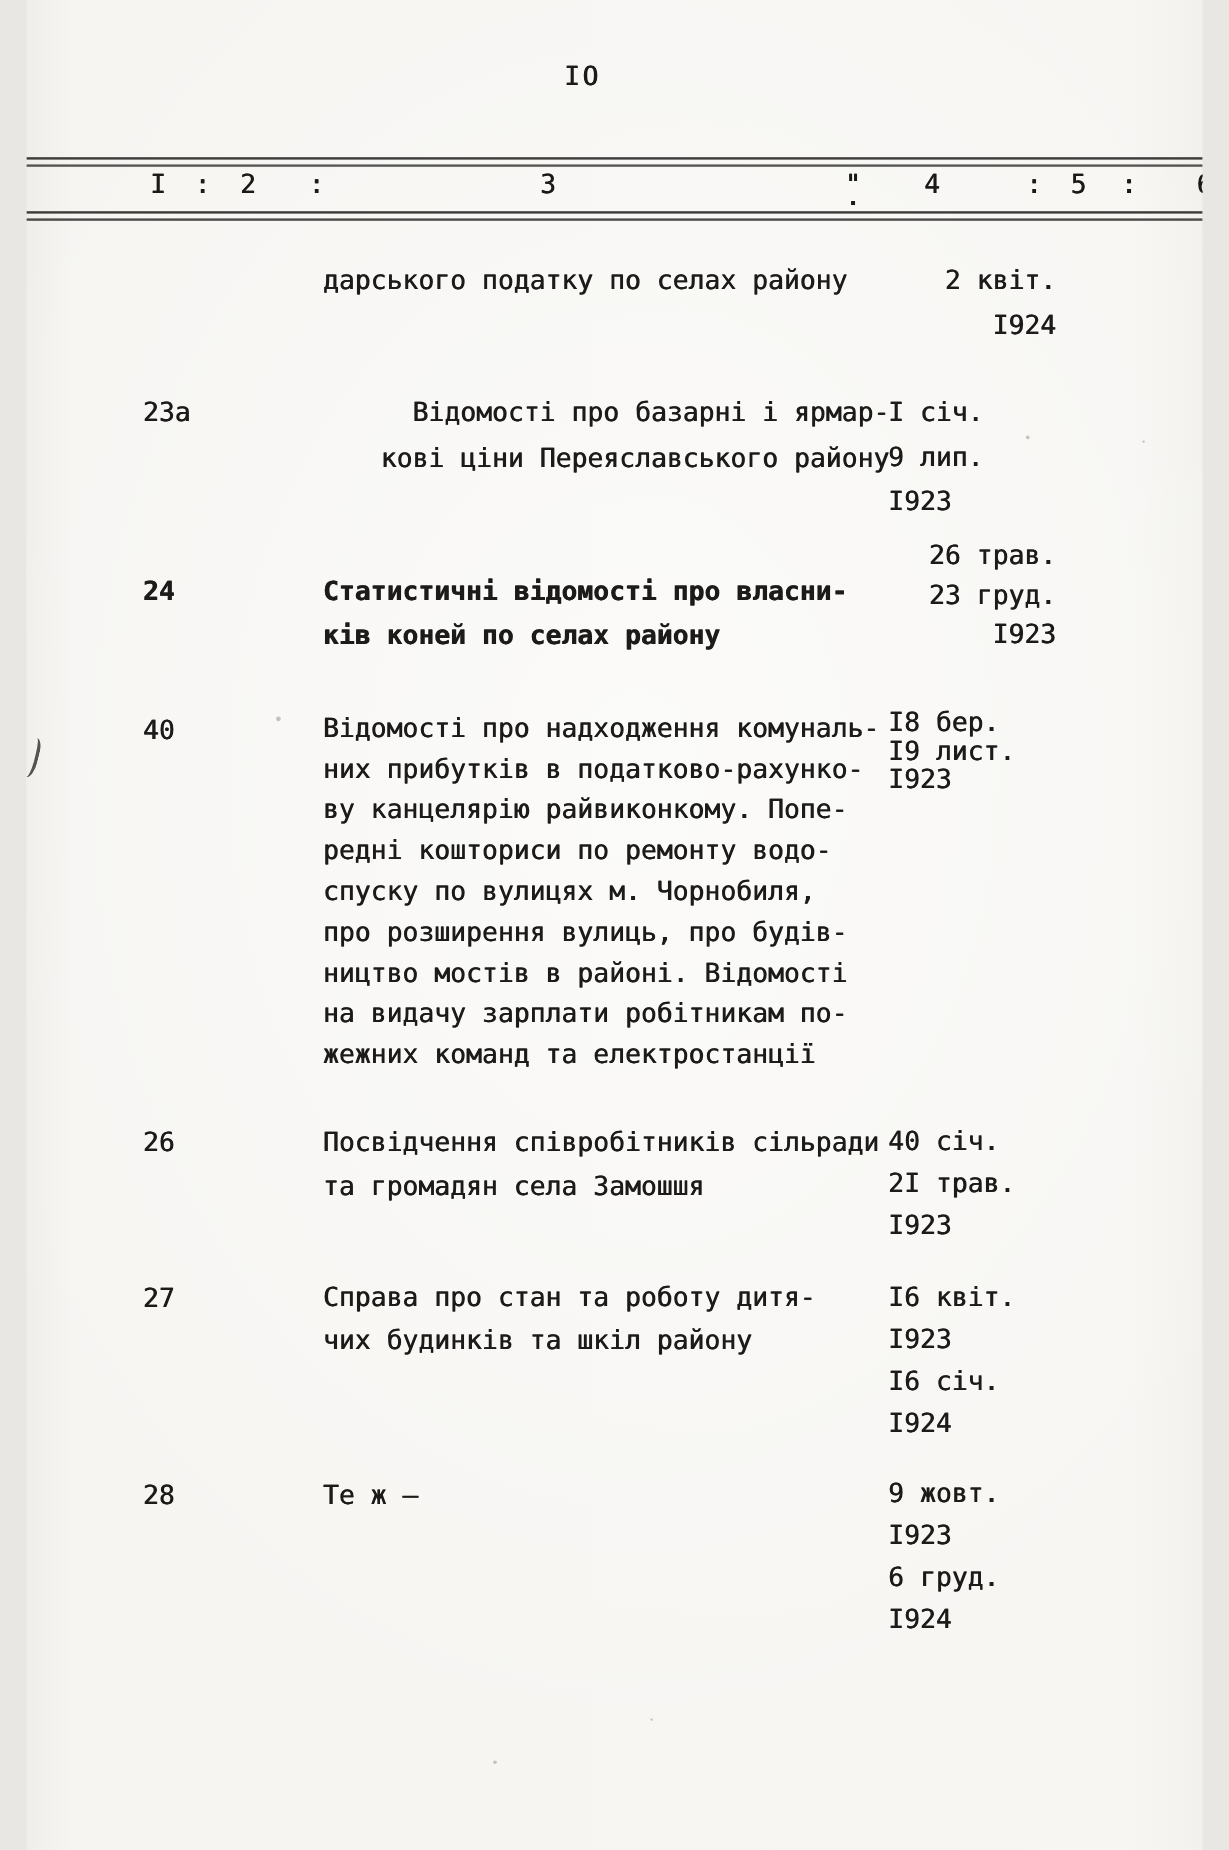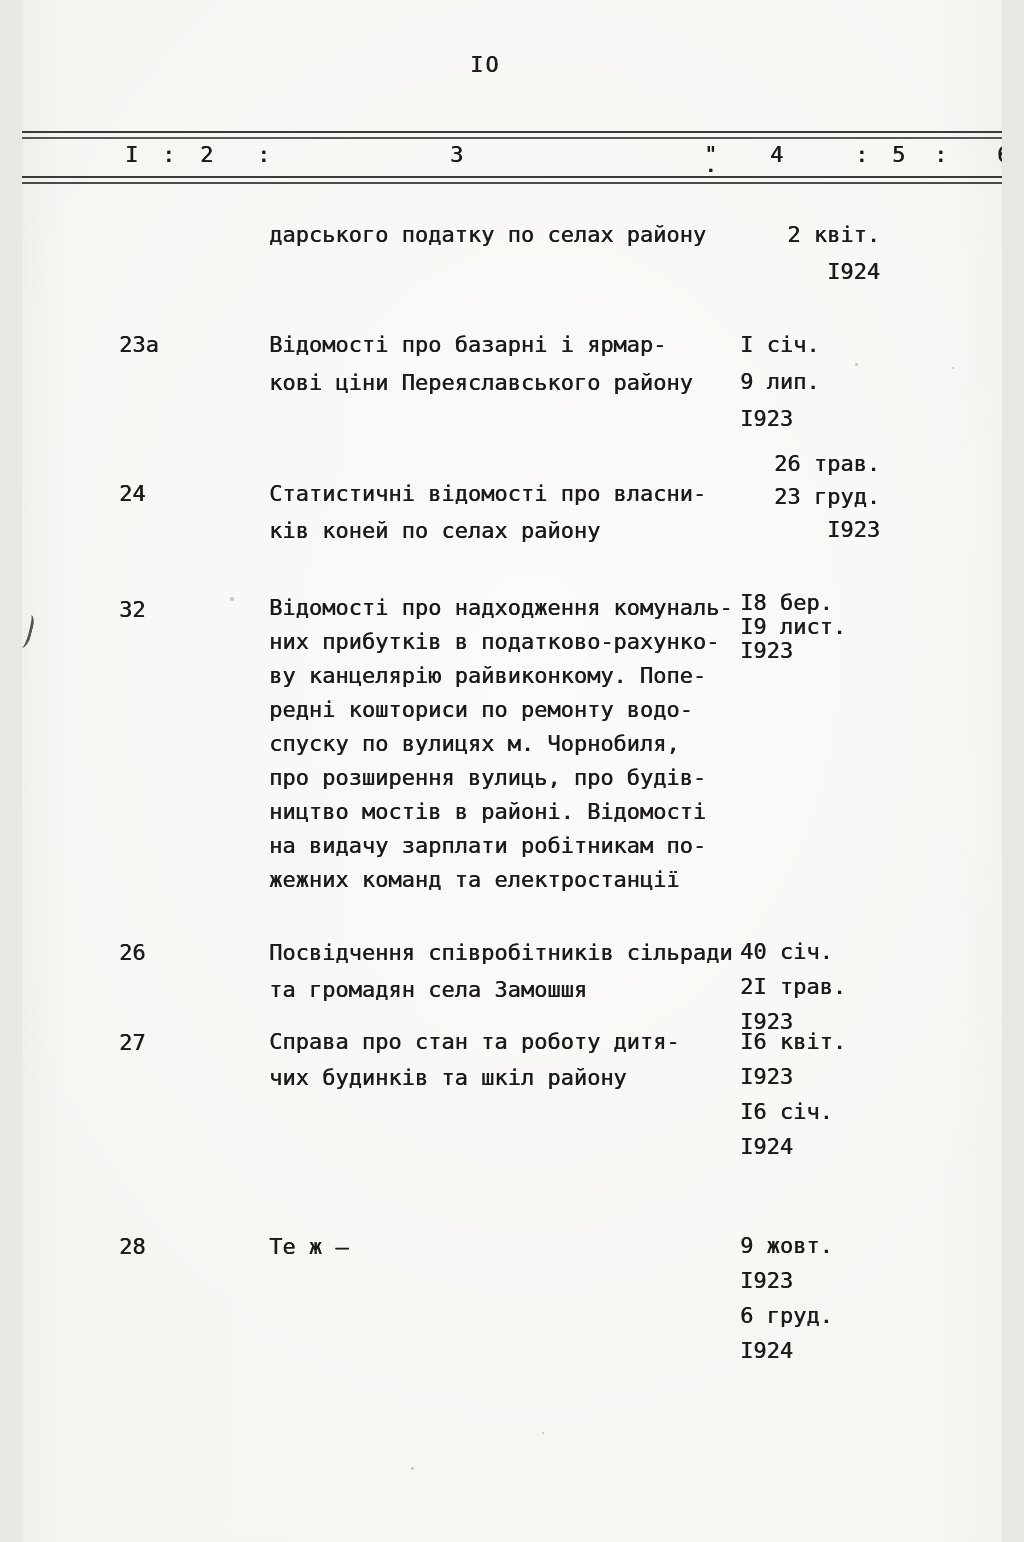--- a/index.html
+++ b/index.html
@@ -50,29 +50,29 @@
     line-height: 26px;
     text-shadow: 0.5px 0 0 currentColor;
   }
   .num   { left: 97px;  line-height: 37px; }
   .desc  { left: 247px; width: 472px; line-height: 37px; }
   .dates { left: 718px; width: 140px; line-height: 24px; }
   
   .r0 .desc, .r0 .dates { top: 216px; }
   .r0 .dates { line-height: 37px; text-align: right; }
   .r1 .num, .r1 .desc, .r1 .dates { top: 326px; }
-  .r1 .desc { line-height: 38px; }
+  .r1 .desc { line-height: 38px; text-align: right; }
   .r1 .dates { line-height: 37px; }
-  .r2 .num, .r2 .desc { top: 475px; }
+  .r2 .num, .r2 .desc { top: 475px; font-weight: bold; }
   .r2 .dates { top: 447px; line-height: 33px; text-align: right; }
   .r3 .num, .r3 .desc, .r3 .dates { top: 591px; }
   .r3 .desc { line-height: 34px; }
   .r4 .num, .r4 .desc, .r4 .dates { top: 934px; }
   .r4 .dates { line-height: 35px; }
-  .r5 .num, .r5 .desc, .r5 .dates { top: 1024px; }
+  .r5 .num, .r5 .desc, .r5 .dates { top: 1064px; }
   .r5 .desc { line-height: 36px; }
   .r5 .dates { line-height: 35px; }
   .r6 .num, .r6 .desc, .r6 .dates { top: 1228px; }
   .r6 .dates { line-height: 35px; }
   
   .margin-mark {
     position: absolute;
     left: -4px;
     top: 614px;
     width: 11px;
@@ -141,21 +141,21 @@
   <div class="row r2">
     <div class="txt num">24</div>
     <div class="txt desc">Статистичні відомості про власни-
 ків коней по селах району</div>
     <div class="txt dates">26 трав.
 23 груд.
 I923</div>
   </div>
 
   <div class="row r3">
-    <div class="txt num">32</div>
+    <div class="txt num">40</div>
     <div class="txt desc">Відомості про надходження комуналь-
 них прибутків в податково-рахунко-
 ву канцелярію райвиконкому. Попе-
 редні кошториси по ремонту водо-
 спуску по вулицях м. Чорнобиля,
 про розширення вулиць, про будів-
 ництво мостів в районі. Відомості
 на видачу зарплати  робітникам по-
 жежних команд та електростанції</div>
     <div class="txt dates">I8 бер.

